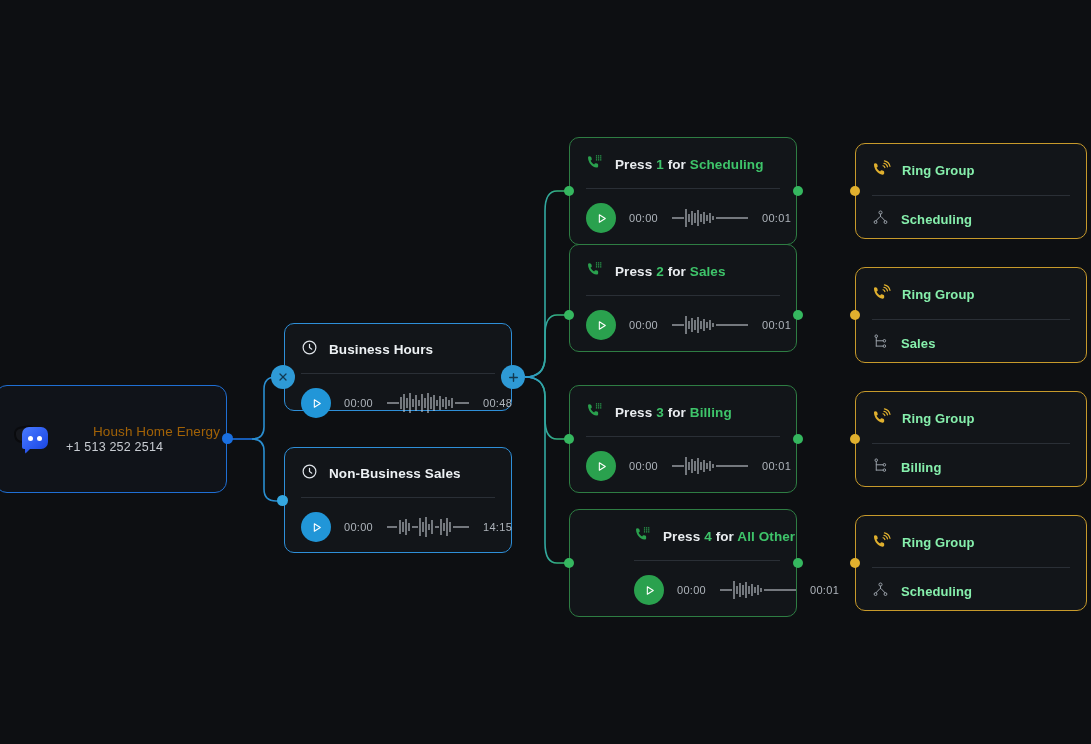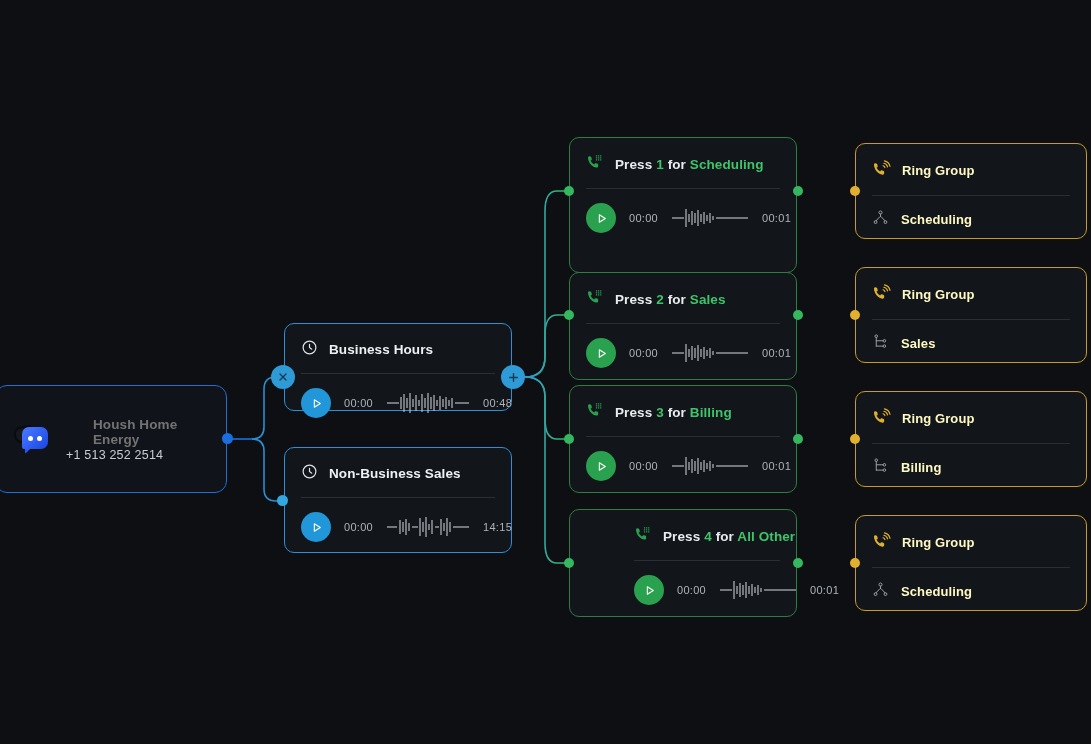--- a/index.html
+++ b/index.html
@@ -40,21 +40,21 @@
     gap: 13px;
   }
 
   
   .entry {
     left: -5px; top: 385px; width: 232px; height: 108px;
     border: 1px solid #1f6fd4; border-radius: 12px;
     background: #101319;
     display: flex; align-items: center; padding-left: 18px; gap: 14px;
   }
-  .entry-text-name { font-size: 13.5px; font-weight: bold; color: #737373; letter-spacing: .1px; padding-left: 27px; }
+  .entry-text-name { font-size: 13.5px; font-weight: normal; color: #a16207; letter-spacing: .1px; padding-left: 27px; }
   .entry-text-num { font-size: 12.5px; color: #c8ccd2; margin-top: 1px; letter-spacing: .2px; }
 
   .logo-wrap { position: relative; width: 38px; height: 34px; flex: none; }
   .logo-back {
     position: absolute; left: 0; top: 4px; width: 22px; height: 16px;
     background: #16181d; border: 2px solid #0a0b0e;
     border-radius: 7px 7px 3px 7px; transform: rotate(-10deg);
   }
   .logo-bubble {
     position: absolute; left: 8px; top: 5px; width: 26px; height: 22px;
@@ -89,21 +89,21 @@
   .green-card .card-title { color: #e9ecef; }
   .lbl-num { color: #3ec46a; }
   .lbl-dest { color: #3ec46a; }
 
   
   .amber-card { border-color: #c79a2b; width: 232px; }
   .rg-row {
     display: flex; align-items: center; gap: 12px;
     padding: 13px 16px 16px 16px;
   }
-  .rg-name { font-size: 13px; font-weight: bold; color: #fef9c3; letter-spacing: .1px; }
+  .rg-name { font-size: 13px; font-weight: bold; color: #86efac; letter-spacing: .1px; }
 
   
   .knob {
     position: absolute; border-radius: 50%;
     display: flex; align-items: center; justify-content: center;
   }
   .knob-x {
     width: 24px; height: 24px; background: #2e9ad6; cursor: pointer;
   }
   .knob-plus {
@@ -278,21 +278,21 @@
             <line x1="67" y1="12" x2="83" y2="12"></line>
           </g>
         </svg>
       </span>
       <span class="time">14:15</span>
     </div>
   </div>
 
   <div class="knob dot-blue-light" style="left:277px; top:495px;"></div>
 
-  <div class="card green-card" style="left:569px; top:137px; height:136px;">
+  <div class="card green-card" style="left:569px; top:137px; height:108px;">
     <div class="card-head">
       <span>
         <svg width="18" height="18" viewBox="0 0 24 24">
           <path d="M4.5 4.2c-1.1 0-1.9.9-1.8 2 .5 7 5 11.8 11.2 13.2 1.2.3 2.3-.6 2.3-1.8v-1.9c0-.8-.5-1.4-1.2-1.6l-2-.5c-.6-.2-1.3.1-1.6.7l-.5.9c-2.2-1.2-3.9-3-4.8-5.2l.9-.5c.6-.3.8-1 .7-1.6l-.5-2c-.2-.7-.8-1.2-1.6-1.2z" fill="#2aa14e"></path>
           <g fill="#2aa14e">
             <rect x="13.2" y="3" width="1.7" height="1.7" rx=".3"></rect>
             <rect x="16" y="3" width="1.7" height="1.7" rx=".3"></rect>
             <rect x="18.8" y="3" width="1.7" height="1.7" rx=".3"></rect>
             <rect x="13.2" y="5.7" width="1.7" height="1.7" rx=".3"></rect>
             <rect x="16" y="5.7" width="1.7" height="1.7" rx=".3"></rect>
@@ -335,21 +335,21 @@
             <line x1="45" y1="12" x2="77" y2="12"></line>
           </g>
         </svg>
       </span>
       <span class="time">00:01</span>
     </div>
   </div>
   <div class="knob dot-green" style="left:564px; top:186px;"></div>
   <div class="knob dot-green" style="left:793px; top:186px;"></div>
 
-  <div class="card green-card" style="left:569px; top:272px; height:108px;">
+  <div class="card green-card" style="left:569px; top:244px; height:108px;">
     <div class="card-head">
       <span>
         <svg width="18" height="18" viewBox="0 0 24 24">
           <path d="M4.5 4.2c-1.1 0-1.9.9-1.8 2 .5 7 5 11.8 11.2 13.2 1.2.3 2.3-.6 2.3-1.8v-1.9c0-.8-.5-1.4-1.2-1.6l-2-.5c-.6-.2-1.3.1-1.6.7l-.5.9c-2.2-1.2-3.9-3-4.8-5.2l.9-.5c.6-.3.8-1 .7-1.6l-.5-2c-.2-.7-.8-1.2-1.6-1.2z" fill="#2aa14e"></path>
           <g fill="#2aa14e">
             <rect x="13.2" y="3" width="1.7" height="1.7" rx=".3"></rect>
             <rect x="16" y="3" width="1.7" height="1.7" rx=".3"></rect>
             <rect x="18.8" y="3" width="1.7" height="1.7" rx=".3"></rect>
             <rect x="13.2" y="5.7" width="1.7" height="1.7" rx=".3"></rect>
             <rect x="16" y="5.7" width="1.7" height="1.7" rx=".3"></rect>

